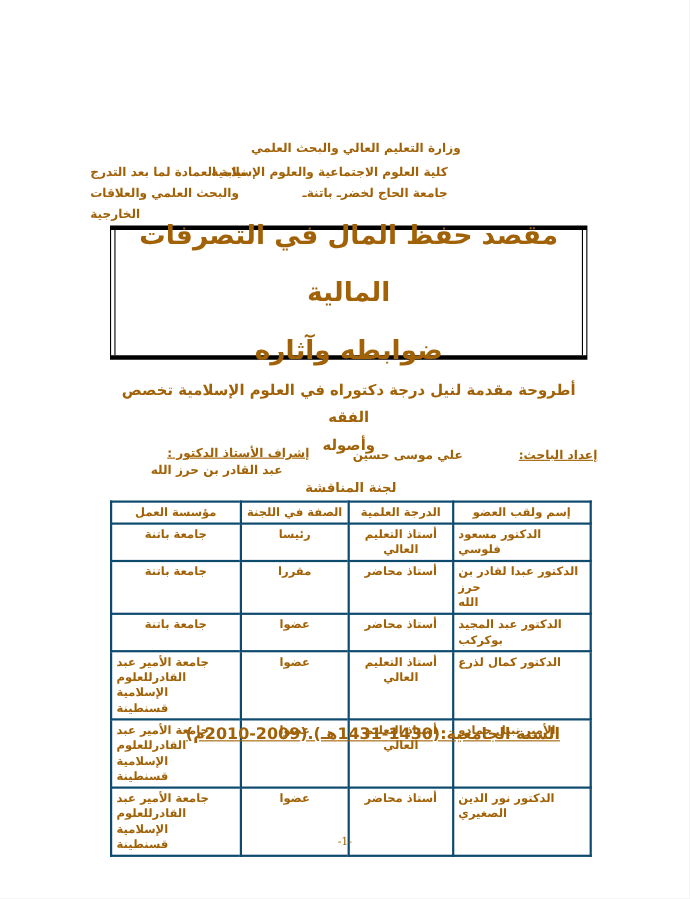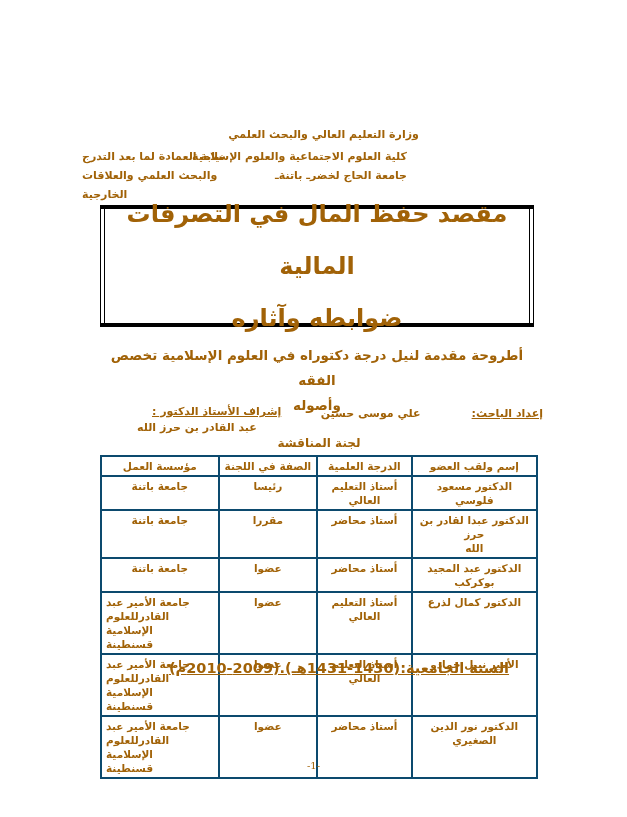--- a/index.html
+++ b/index.html
@@ -66,21 +66,21 @@
     font-size: 10.5px; font-weight: bold;
   }
   .committee-table th, .committee-table td {
     border: 2px solid #0c4a6e;
     padding: 2px 4px;
     vertical-align: top;
     white-space: pre-line;
     line-height: 14px;
   }
   .committee-table th { text-align: center; font-weight: bold; }
-  .cell-right  { text-align: center; }
+  .cell-right  { text-align: left; }
   .cell-center { text-align: center; }
   .cell-left   { text-align: left; direction: rtl; }
   .year-line {
     position: absolute; top: 660px; left: 100px; width: 438px;
     text-align: center; font-size: 14.5px; padding-left: 40px;
   }
   .year-line span { text-decoration: underline; }
   .page-number {
     position: absolute; top: 760px; left: 0; right: 0;
     text-align: center; font-size: 10px; font-weight: normal;

